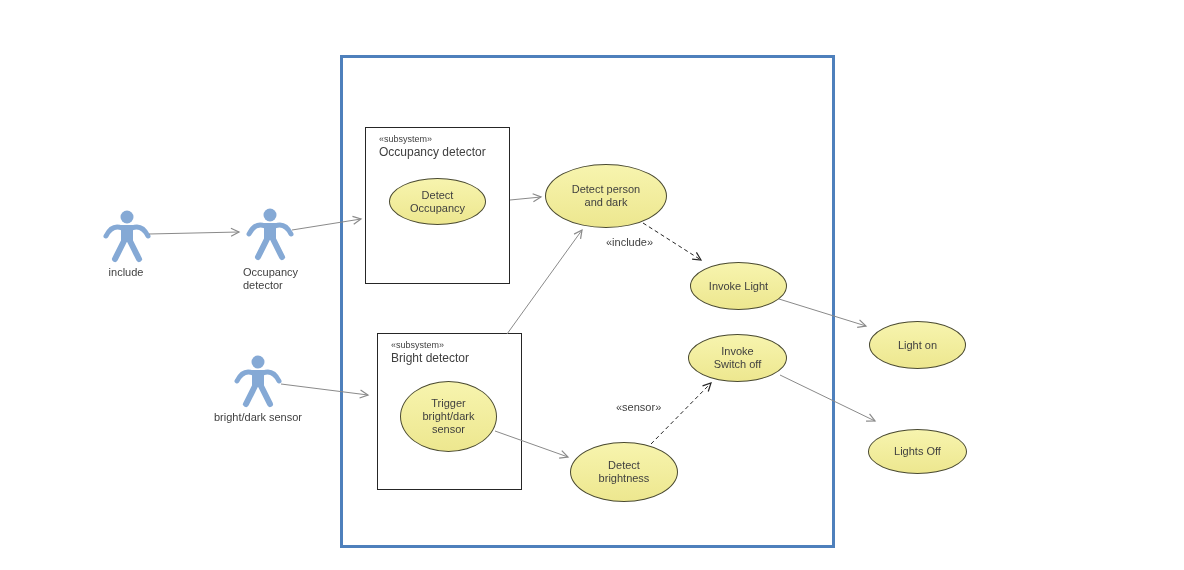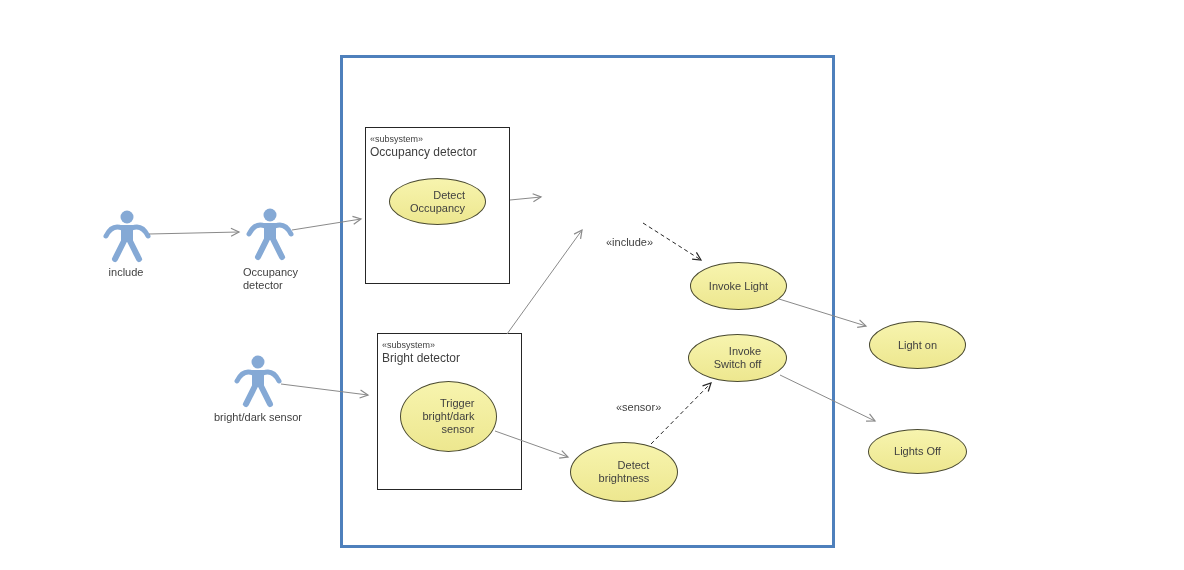--- a/index.html
+++ b/index.html
@@ -16,29 +16,29 @@
   .canvas{
     position:relative;width:1184px;height:570px;background:#fff;overflow:hidden;
     font-family:"Liberation Sans",sans-serif;color:var(--text);
   }
   .boundary{
     position:absolute;left:340px;top:55px;width:489px;height:487px;
     border:3px solid var(--boundary);background:transparent;
   }
   .subsys{
     position:absolute;border:1px solid #262626;background:#fff;
-    padding:6px 4px;box-sizing:border-box;
+    padding:6px 13px;box-sizing:border-box;
   }
   .subsys .stereo{font-size:9px;line-height:11px;}
   .subsys .subsys-name{font-size:12px;line-height:15px;}
   .usecase{
     position:absolute;border:1.5px solid var(--uc-border);border-radius:50%;
     background:linear-gradient(180deg,var(--uc-fill-top) 0%,var(--uc-fill-bottom) 100%);
     display:flex;align-items:center;justify-content:center;
-    font-size:11px;line-height:13px;text-align:right;white-space:pre-line;
+    font-size:11px;line-height:13px;text-align:center;white-space:pre-line;
     box-sizing:border-box;
   }
   .usecase.center{text-align:center;}
   .actor{position:absolute;width:52px;}
   .actor svg{display:block;}
   .actor-label{
     position:absolute;font-size:11px;line-height:13px;white-space:pre-line;
   }
   .rel-label{position:absolute;font-size:11px;line-height:13px;}
   .edges{position:absolute;left:0;top:0;pointer-events:none;}
@@ -55,20 +55,22 @@
     <div class="subsys-name">Occupancy detector</div>
   </div>
 
   <div class="subsys" style="left:377px;top:333px;width:145px;height:157px;">
     <div class="stereo">«subsystem»</div>
     <div class="subsys-name">Bright detector</div>
   </div>
 
   <div class="usecase" style="left:389px;top:178px;width:97px;height:47px;">Detect
 Occupancy</div>
+  <div class="usecase" style="left:545px;top:164px;width:122px;height:64px;">Detect person
+and dark</div>
   <div class="usecase" style="left:400px;top:381px;width:97px;height:71px;">Trigger
 bright/dark
 sensor</div>
   <div class="usecase" style="left:570px;top:442px;width:108px;height:60px;">Detect
 brightness</div>
   <div class="usecase center" style="left:690px;top:262px;width:97px;height:48px;">Invoke Light</div>
   <div class="usecase" style="left:688px;top:334px;width:99px;height:48px;">Invoke
 Switch off</div>
   <div class="usecase center" style="left:869px;top:321px;width:97px;height:48px;">Light on</div>
   <div class="usecase center" style="left:868px;top:429px;width:99px;height:45px;">Lights Off</div>

